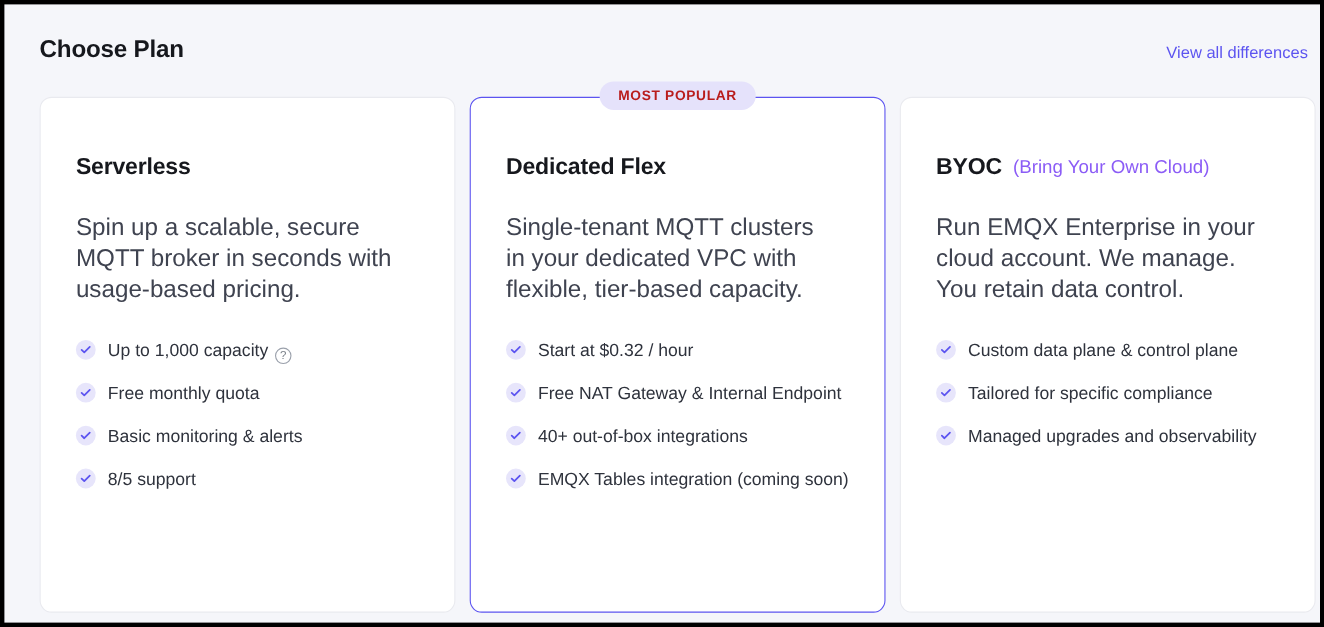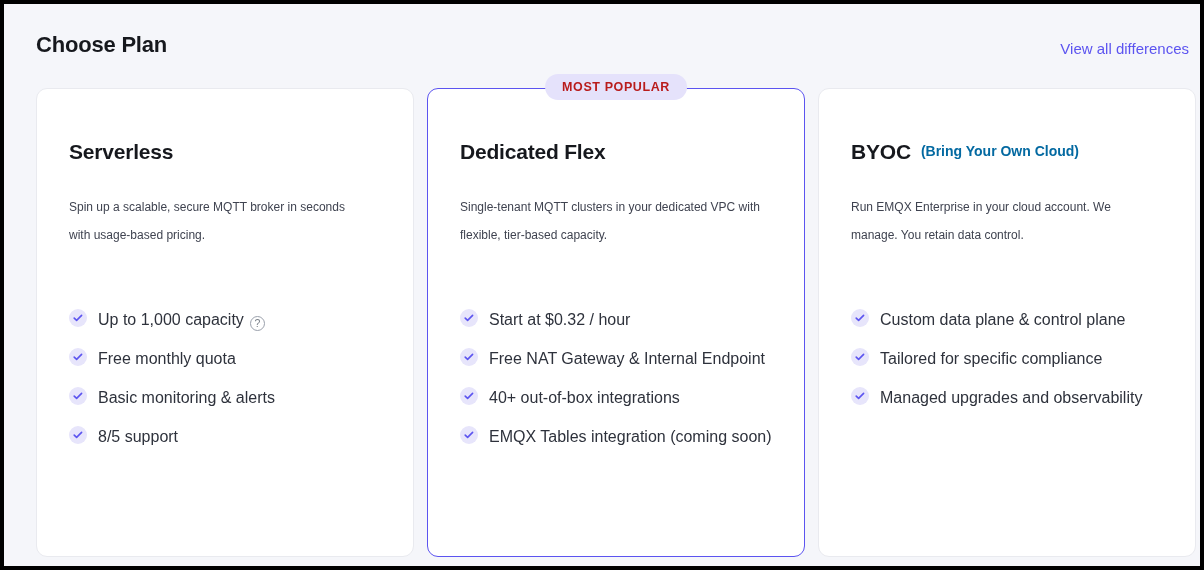--- a/index.html
+++ b/index.html
@@ -102,31 +102,31 @@
     margin-top: 16px;
   }
   .card-title {
     font-size: 21px;
     font-weight: bold;
     color: #16181d;
     letter-spacing: -0.2px;
     line-height: 1.25;
   }
   .card-title-sub {
-    font-size: 14px;
-    font-weight: bold;
-    color: #0369a1;
+    font-size: 17px;
+    font-weight: normal;
+    color: #8b5cf6;
     margin-left: 10px;
     line-height: 1.25;
   }
   .card-title-sub:empty { display: none; }
 
   .card-desc {
     margin-top: 26px;
-    font-size: 12px;
+    font-size: 22px;
     line-height: 28px;
     color: #3f4350;
     max-width: 300px;
   }
 
   .feature-list {
     position: absolute;
     left: 32px;
     right: 28px;
     top: 218px;

